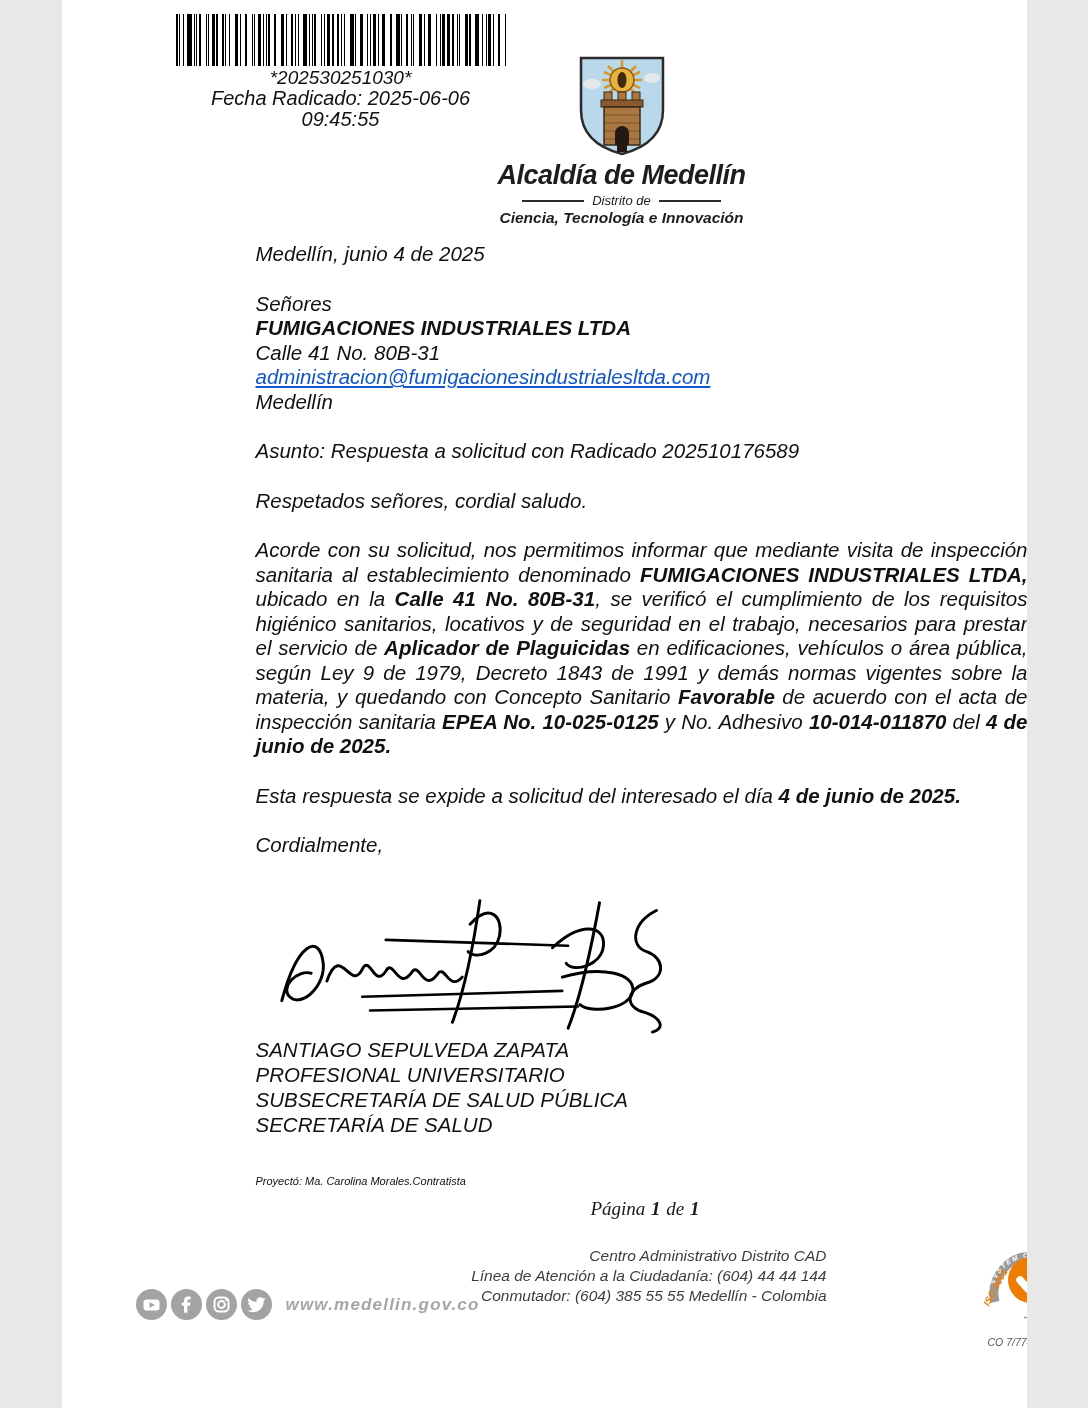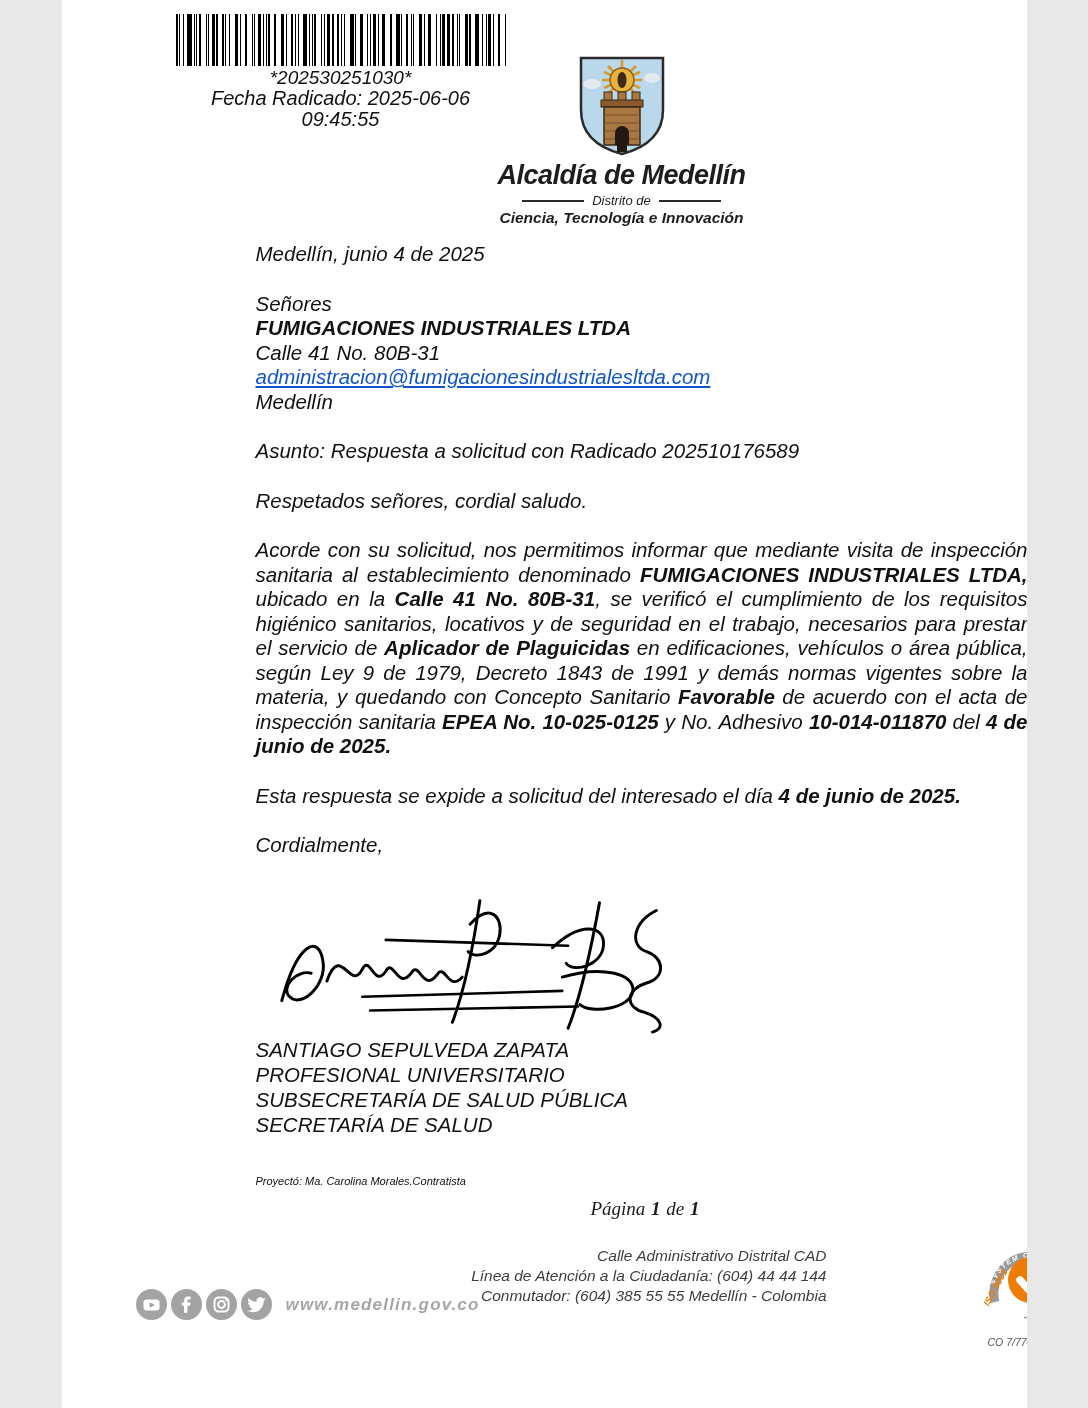--- a/index.html
+++ b/index.html
@@ -167,21 +167,21 @@
       <circle cx="20.3" cy="10.8" r="1.2" fill="#fff"></circle>
     </svg>
     <svg class="social-ic" viewBox="0 0 31 31">
       <circle cx="15.5" cy="15.5" r="15.5" fill="#a3a3a3"></circle>
       <path d="M25,10.2 c-0.7,0.3 -1.4,0.5 -2.2,0.6 c0.8,-0.5 1.4,-1.2 1.7,-2.1 c-0.8,0.4 -1.6,0.8 -2.5,0.9 c-0.7,-0.8 -1.7,-1.3 -2.8,-1.3 c-2.1,0 -3.8,1.7 -3.8,3.8 c0,0.3 0,0.6 0.1,0.9 c-3.2,-0.2 -6,-1.7 -7.9,-4 c-0.3,0.6 -0.5,1.2 -0.5,1.9 c0,1.3 0.7,2.5 1.7,3.2 c-0.6,0 -1.2,-0.2 -1.7,-0.5 c0,1.8 1.3,3.4 3,3.7 c-0.3,0.1 -0.7,0.1 -1,0.1 c-0.2,0 -0.5,0 -0.7,-0.1 c0.5,1.5 1.9,2.6 3.5,2.6 c-1.3,1 -2.9,1.6 -4.6,1.6 c-0.3,0 -0.6,0 -0.9,0 c1.7,1.1 3.6,1.7 5.7,1.7 c6.9,0 10.6,-5.7 10.6,-10.6 v-0.5 c0.7,-0.5 1.3,-1.2 1.8,-1.9" fill="#fff"></path>
     </svg>
     <span class="website">www.medellin.gov.co</span>
   </div>
 
   <div class="address">
-    <div>Calle Administrativo Distrital CAD</div>
+    <div>Centro Administrativo Distrito CAD</div>
     <div>Línea de Atención a la Ciudadanía: (604) 44 44 144</div>
     <div>Conmutador: (604) 385 55 55  Medellín - Colombia</div>
   </div>
 
   <div class="sgs-wrap">
     <svg width="98" height="84" viewBox="0 0 98 84">
       <defs>
         <path id="arcText" d="M12,66 A38,38 0 1 1 86,66" fill="none"></path>
       </defs>
       <path d="M13,64 A37,37 0 1 1 85,64" fill="none" stroke="#9a9a9a" stroke-width="9"></path>

